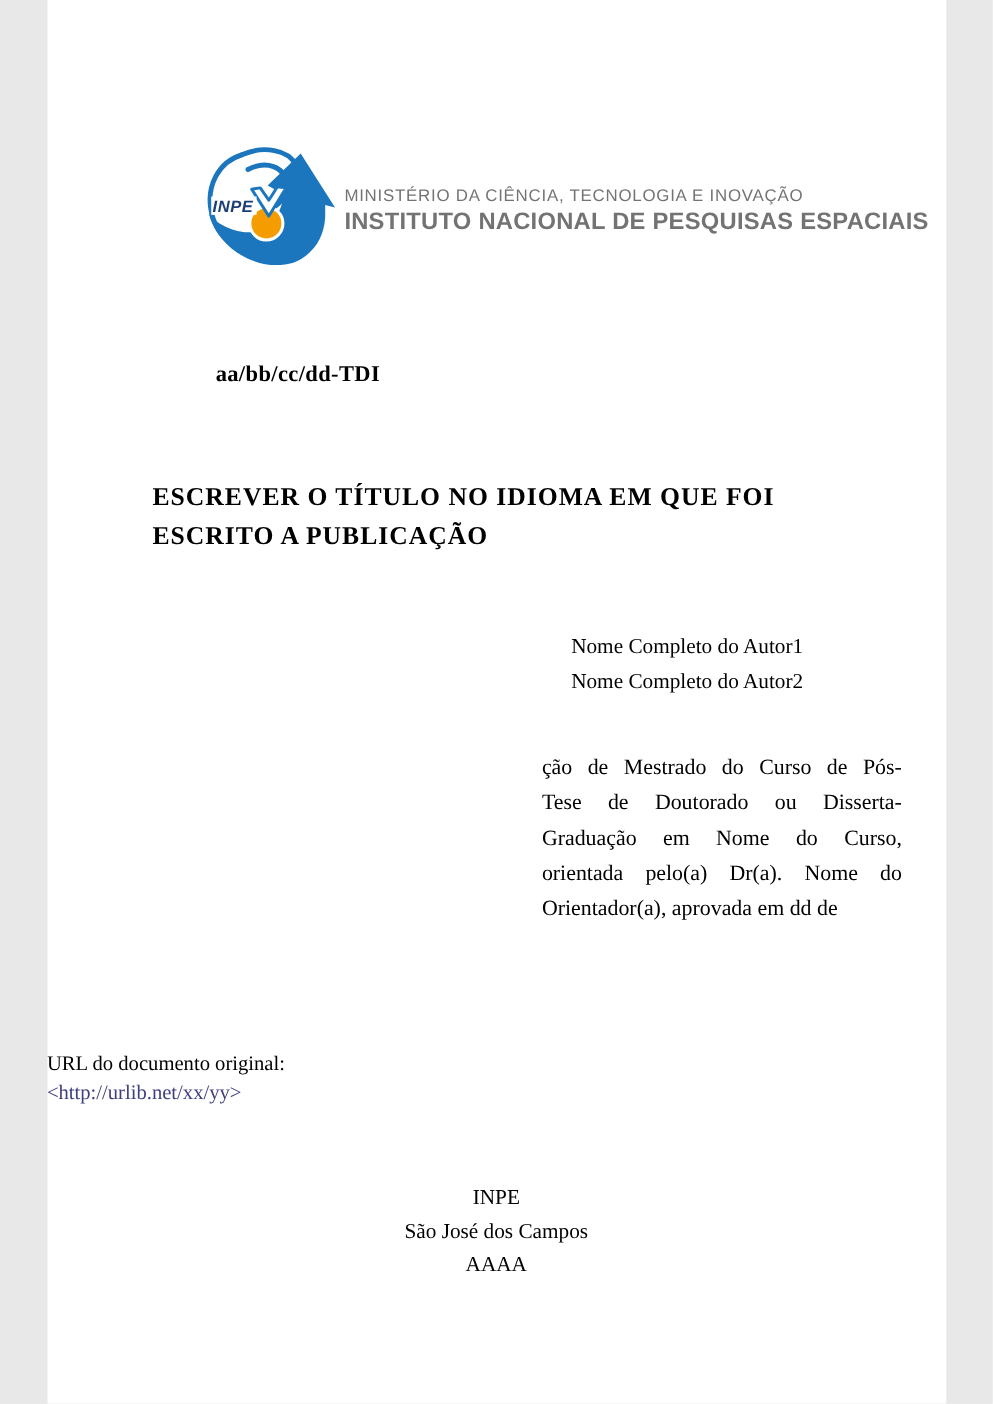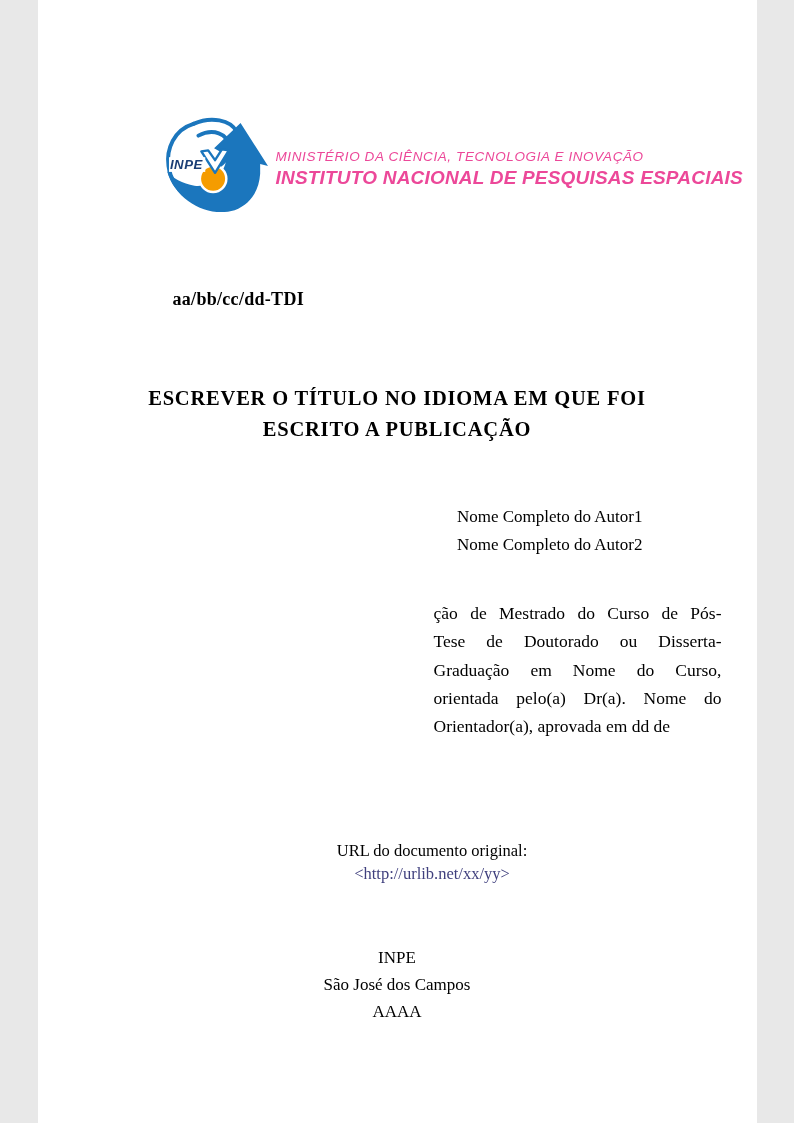--- a/index.html
+++ b/index.html
@@ -10,36 +10,36 @@
   }
 
   
   .header { position:absolute; left:126px; top:117px; display:flex; align-items:flex-start; }
   .logo-svg { width:108px; height:100px; flex:0 0 auto; }
   .sw { fill:none; stroke:var(--logo-blue); stroke-width:4; stroke-linecap:round; }
   .arrfill { fill:var(--logo-blue); }
   .orange-dot { fill:var(--logo-orange); stroke:#fff; stroke-width:2.5; }
   .chev { fill:#fff; stroke:var(--logo-blue); stroke-width:2.4; stroke-linejoin:round; }
   .inpetxt { font:italic 700 13.5px "Liberation Sans", sans-serif; fill:var(--logo-navy); letter-spacing:.5px; }
-  .ministry { margin:32px 0 0 4px; font-family:"Liberation Sans", sans-serif; font-style:italic; color:#ec4899; }
+  .ministry { margin:32px 0 0 4px; font-family:"Liberation Sans", sans-serif; color:#737373; }
   .ministry-line1 { font-size:13.5px; letter-spacing:.6px; font-weight:500; white-space:nowrap; }
   .ministry-line2 { font-size:19px; font-weight:700; letter-spacing:.2px; margin-top:3px; white-space:nowrap; }
 
   
   .tdi { position:absolute; left:111px; top:289px; font-size:18px; font-weight:bold; letter-spacing:.3px;margin-left:24px; }
   .title {
     position:absolute; top:383px; left:50%; transform:translateX(-50%);
-    width:550px; text-align:center; font-size:20.5px; font-weight:bold;
+    width:550px; font-size:20.5px; font-weight:bold;
     line-height:31px; letter-spacing:.8px;
   }
   .authors { position:absolute; right:114px; top:503px; text-align:center; font-size:17px; line-height:27.5px; }
   .note { position:absolute; left:396px; top:599px; width:288px; font-size:17.5px; }
   .note-line { text-align:justify; text-align-last:justify; line-height:28.3px; }
   .note-line:last-child { text-align-last:left; }
-  .url-block { position:absolute; top:839px; left:0; width:100%; text-align:center; font-size:16.5px; line-height:23px;margin-left:35px; }
+  .url-block { position:absolute; top:839px; left:0; width:100%; text-align:left; font-size:16.5px; line-height:23px; }
   .url-value { color:var(--link-navy); text-decoration:none; }
   .imprint { position:absolute; top:944px; left:0; width:100%; text-align:center; font-size:17px; line-height:27px; }
 </style>
 </head>
 <body>
 
 <div class="page">
 
   <div class="header">
     <svg class="logo-svg" viewBox="0 0 110 102" aria-hidden="true">

